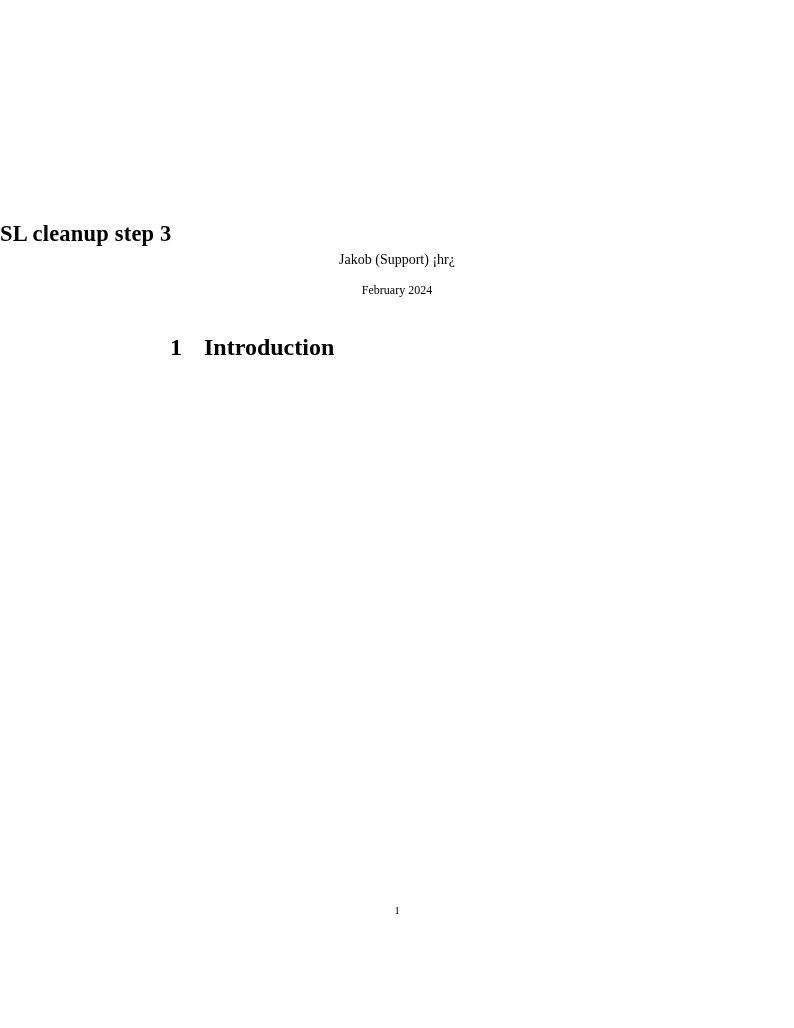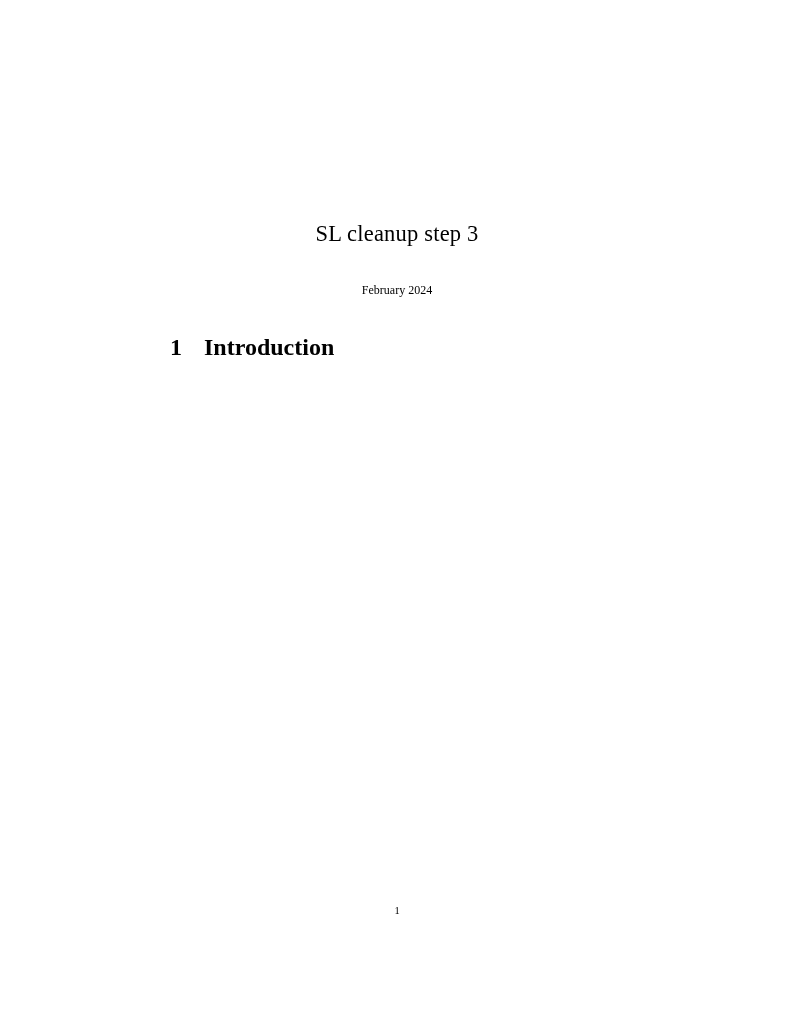--- a/index.html
+++ b/index.html
@@ -17,23 +17,23 @@
     height: 1028px;
     margin: 0 auto;
     background: #ffffff;
     overflow: hidden;
   }
   .doc-title {
     position: absolute;
     top: 206px;
     left: 0;
     width: 794px;
-    text-align: center;
+    text-align: left;
     font-size: 22.5px;
-    font-weight: normal;
+    font-weight: bold;
     letter-spacing: 0.2px;
   }
   .doc-author {
     position: absolute;
     top: 252px;
     left: 0;
     width: 794px;
     text-align: center;
     font-size: 14px;
   }
@@ -66,20 +66,21 @@
     font-size: 10.5px;
   }
 </style>
 </head>
 <body>
 
 <div class="page">
 
   <h1 class="doc-title">SL cleanup step 3</h1>
 
+  <div class="doc-author">Jakob (Support) ¡hr¿</div>
 
   <div class="doc-date">February 2024</div>
 
   <div class="section-heading">
     <span class="sec-num">1</span><span>Introduction</span>
   </div>
 
   <div class="page-number">1</div>
 
 </div>

